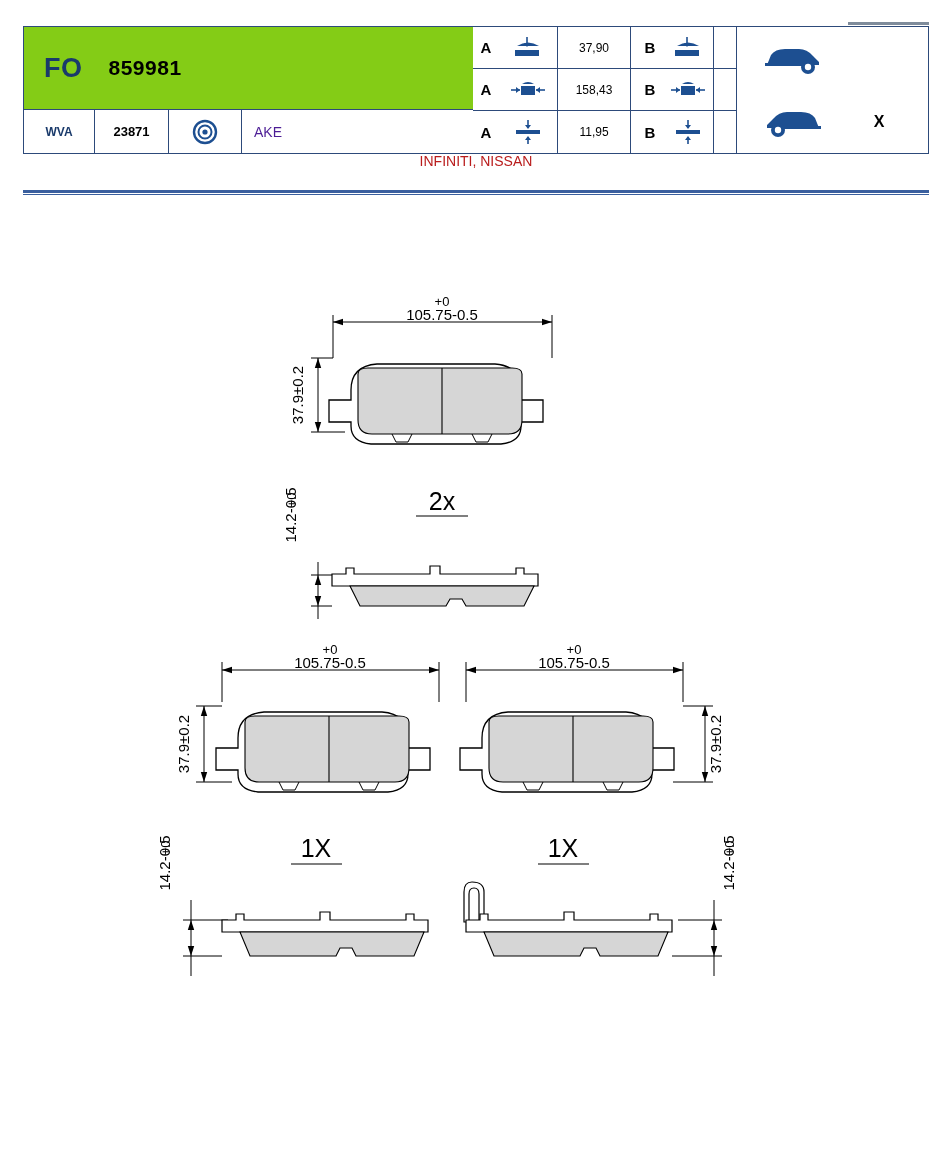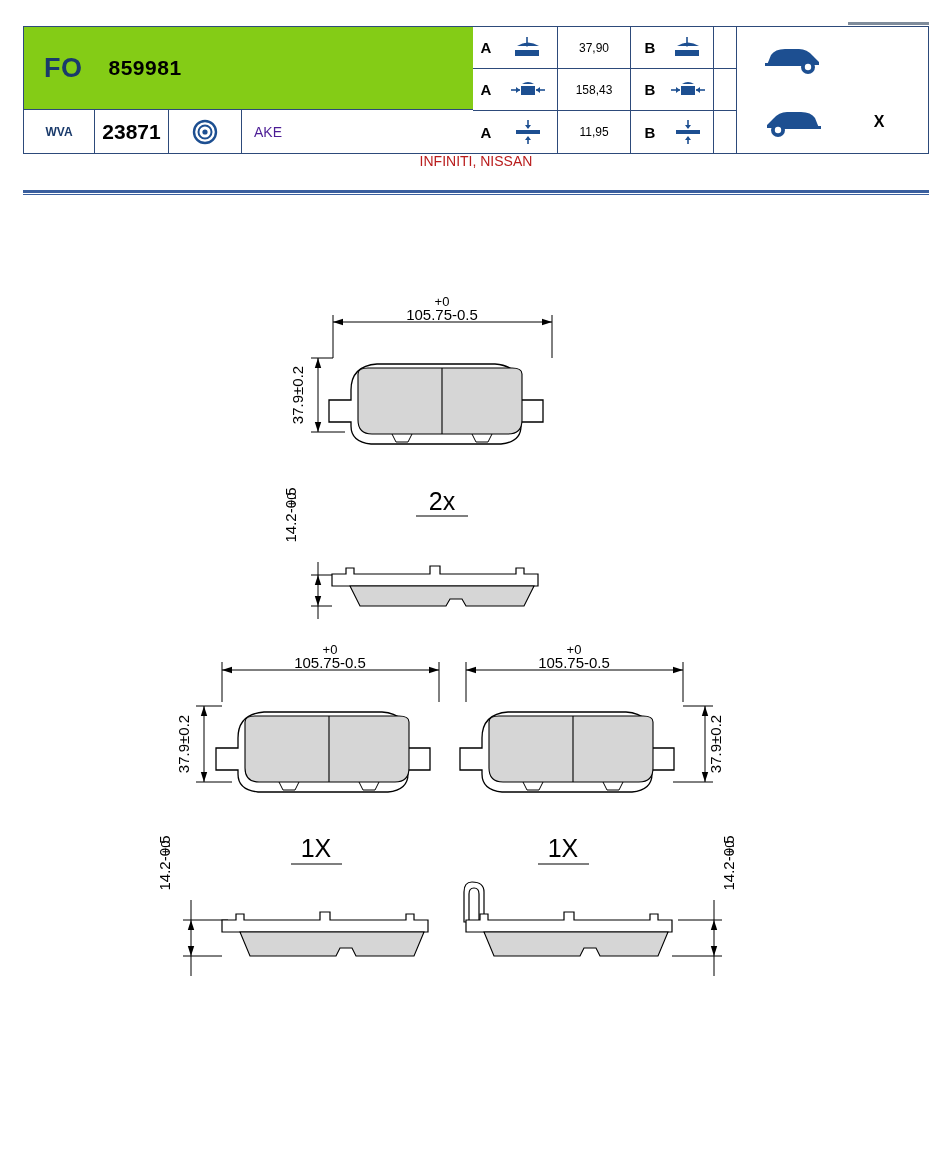--- a/index.html
+++ b/index.html
@@ -39,21 +39,21 @@
   }
   .wva-row{
     position:absolute;left:0;top:83px;width:449px;height:43px;
     display:flex;align-items:center;
   }
   .wva-label{
     width:70px;text-align:center;font-size:12px;font-weight:bold;color:#1a3a6b;
   }
   .wva-sep{width:1px;height:43px;background:#2d4a7a;}
   .wva-code{
-    width:73px;text-align:center;font-size:21px;font-weight:bold;color:#000;
+    width:73px;text-align:center;font-size:13px;font-weight:bold;color:#000;
   }
   .wva-icon{
     width:72px;display:flex;align-items:center;justify-content:center;
   }
   .wva-brand{
     flex:1;padding-left:12px;font-size:14px;color:#4c1d95;
   }
 
   
   .dims{

